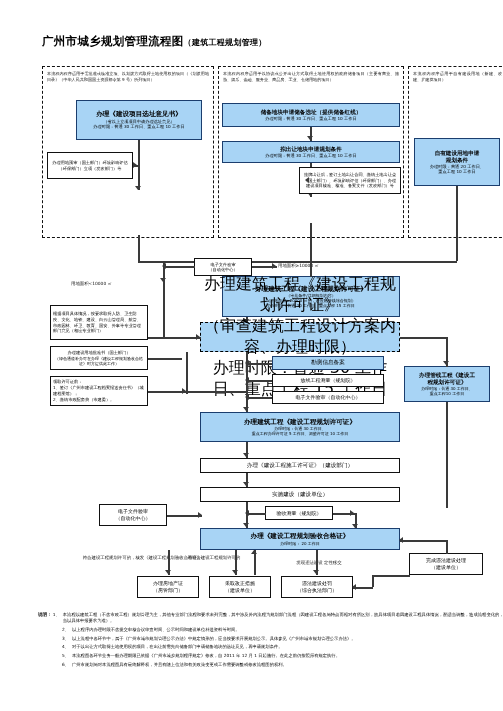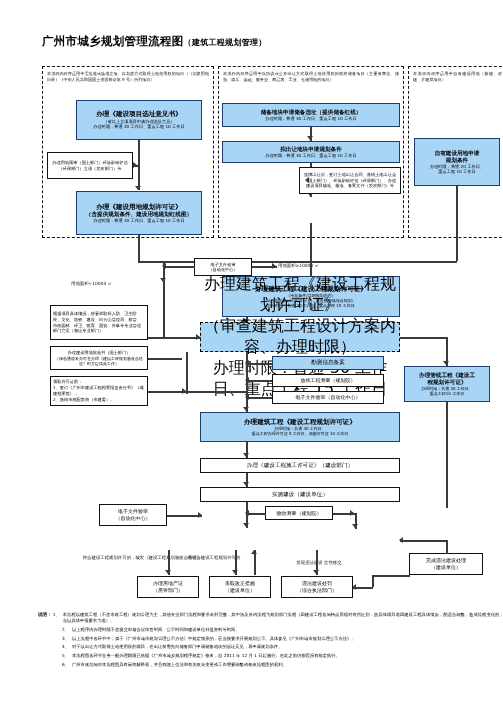--- a/index.html
+++ b/index.html
@@ -91,25 +91,20 @@
   </div>
   <div class="abs ln lnv" style="left:122px;top:140px;height:50px;"></div>
   <div class="abs arrow-d" style="left:119px;top:186px;"></div>
 
   <div class="abs box" style="left:31px;top:152px;width:86px;height:27px;">
     <div class="t2">办理用地预审（国土部门）环境影响评估（环保部门）立项（发改部门）等</div>
   </div>
   <div class="abs ln lnh" style="left:117px;top:165px;width:6px;"></div>
   <div class="abs arrow-r" style="left:117px;top:162px;"></div>
 
-  <div class="abs box blue" style="left:60px;top:191px;width:126px;height:44px;">
-    <div class="t1">办理《建设用地规划许可证》</div>
-    <div class="t1s">（含提供规划条件、建设用地规划红线图）</div>
-    <div class="t2">办理时限：普通 30 工作日、重点工程 10 工作日</div>
-  </div>
 
   <div class="abs box blue" style="left:206px;top:103px;width:178px;height:24px;">
     <div class="t1s">储备地块申请储备选址（提供储备红线）</div>
     <div class="t2">办理时限：普通 30 工作日、重点工程 10 工作日</div>
   </div>
   <div class="abs ln lnv" style="left:294px;top:127px;height:14px;"></div>
   <div class="abs arrow-d" style="left:291px;top:136px;"></div>
 
   <div class="abs box blue" style="left:206px;top:141px;width:178px;height:22px;">
     <div class="t1s">拟出让地块申请规划条件</div>
@@ -254,20 +249,24 @@
   <div class="abs ln lnv" style="left:339px;top:513px;height:16px;"></div>
   <div class="abs arrow-d" style="left:336px;top:524px;"></div>
 
   <div class="abs box" style="left:83px;top:504px;width:68px;height:22px;">
     <div class="tc">电子文件验审</div>
     <div class="tc">（自动化中心）</div>
   </div>
   <div class="abs ln lnh" style="left:151px;top:515px;width:35px;"></div>
   <div class="abs arrow-r" style="left:182px;top:512px;"></div>
 
+  <div class="abs box blue" style="left:184px;top:528px;width:200px;height:22px;">
+    <div class="t1">办理《建设工程规划验收合格证》</div>
+    <div class="t3">办理时限： 20 工作日</div>
+  </div>
   <div class="abs ln lnh" style="left:384px;top:540px;width:46px;"></div>
   <div class="abs arrow-l" style="left:383px;top:537px;"></div>
 
   <div class="abs flabel" style="left:66px;top:555px;width:120px;text-align:center;">符合建设工程规划许可的，核发《建设工程规划验收合格证》</div>
   <div class="abs flabel" style="left:168px;top:555px;width:60px;text-align:center;">不符合建设工程规划许可的</div>
   <div class="abs flabel" style="left:258px;top:560px;width:90px;text-align:center;">发现违法建设 定性移交</div>
 
   <div class="abs ln lnv" style="left:152px;top:550px;height:25px;"></div>
   <div class="abs arrow-d" style="left:149px;top:570px;"></div>
   <div class="abs ln lnv" style="left:219px;top:550px;height:25px;"></div>

